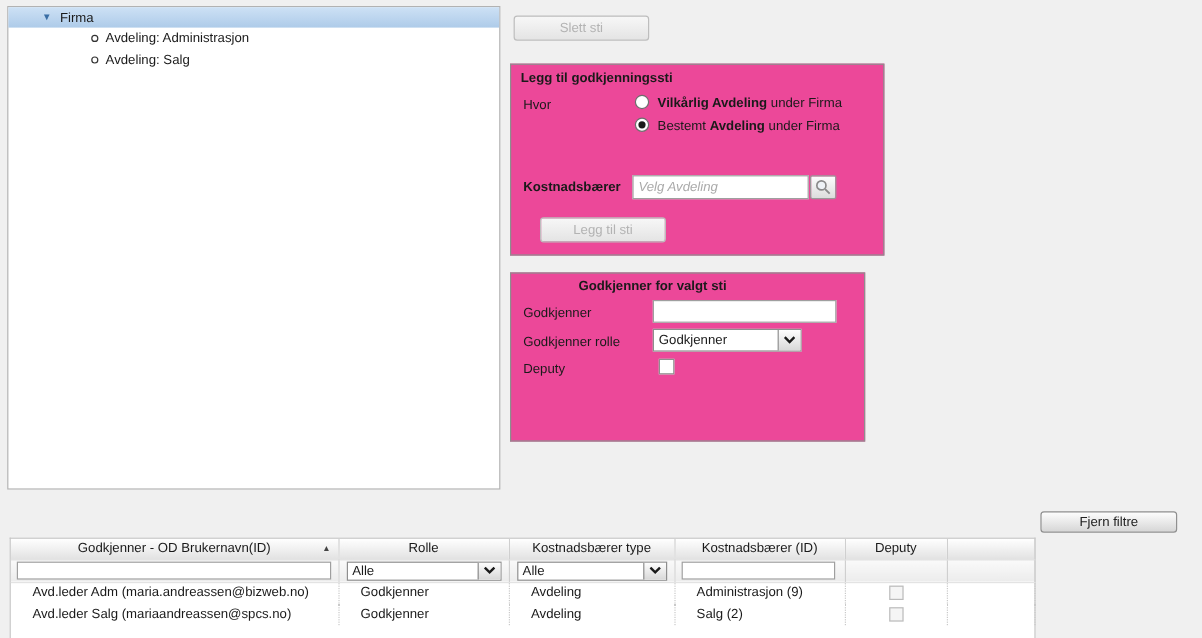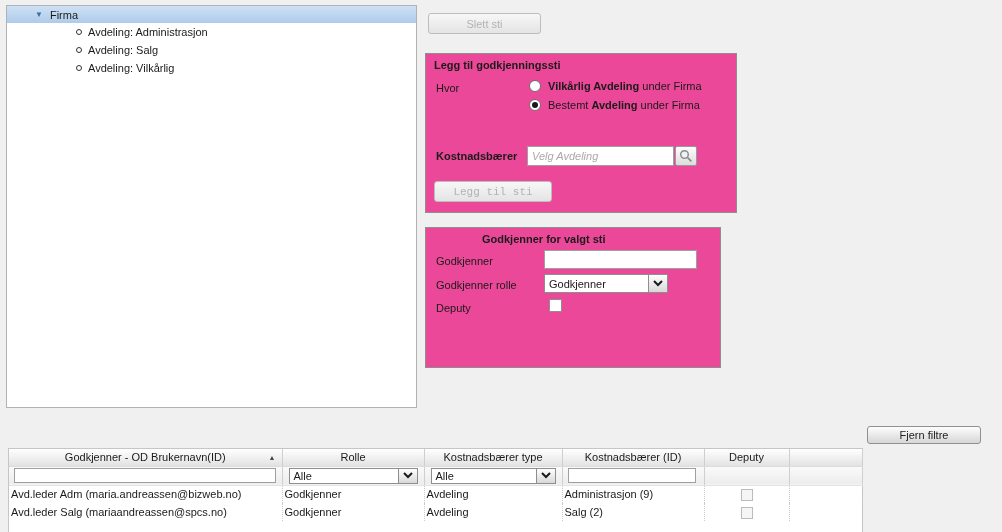--- a/index.html
+++ b/index.html
@@ -92,21 +92,21 @@
     height:17px; background:linear-gradient(#ffffff,#e2e2e2);
     border-right:1px solid #cfcfcf; border-bottom:1px solid #dcdcdc;
     text-align:center; position:relative;
   }
   tr.filter-row td {
     height:19px; background:linear-gradient(#fafafa,#ececec);
     border-right:1px solid #cfcfcf; border-bottom:1px solid #e3e3e3;
     vertical-align:middle;
   }
   tr.data-row td {
-    height:18px; border-right:1px dotted #c9c9c9; padding-left:2px;
+    height:18px; border-right:1px dotted #c9c9c9; padding-left:18px;
   }
   tr.data-row td.ctr { text-align:center; padding-left:0; }
   .sort-ico { position:absolute; right:6px; top:5px; font-size:7px; color:#444; line-height:1; }
   .f-input {
     border:1px solid #9f9f9f; background:#fff; font-family:inherit; font-size:11px;
     height:15px; padding:0 3px; margin-left:5px; width:262px;
   }
   .f-sel { position:relative; margin:0 6px; height:16px; }
   .cb-inline {
     display:inline-block; width:12px; height:12px;
@@ -123,24 +123,20 @@
       <span class="tree-caret">▼</span>
       <span>Firma</span>
     </div>
     <div class="tree-item">
       <span class="tree-bullet"></span>
       <span>Avdeling: Administrasjon</span>
     </div>
     <div class="tree-item">
       <span class="tree-bullet"></span>
       <span>Avdeling: Salg</span>
-    </div>
-    <div class="tree-item">
-      <span class="tree-bullet"></span>
-      <span>Avdeling: Vilkårlig</span>
     </div>
   </div>
 
   <div class="btn disabled" style="left:428px; top:13px; width:113px; height:21px;">Slett sti</div>
 
   <div class="panel" style="left:425px; top:53px; width:312px; height:160px;">
     <div class="panel-title">Legg til godkjenningssti</div>
 
     <div class="plabel" style="top:28px;">Hvor</div>
 
@@ -155,21 +151,21 @@
 
     <div class="plabel" style="top:96px; font-weight:bold;">Kostnadsbærer</div>
     <input class="tin" style="left: 101px; top: 92px; width: 147px; height: 20px;" placeholder="Velg Avdeling">
     <div class="mag-btn" style="left:249px; top:92px; width:22px; height:20px;">
       <svg width="14" height="14" viewBox="0 0 14 14">
         <circle cx="5.5" cy="5.5" r="3.8" fill="#eef2f6" stroke="#8a8a8a" stroke-width="1.4"></circle>
         <line x1="8.6" y1="8.6" x2="12.4" y2="12.4" stroke="#8a8a8a" stroke-width="1.6"></line>
       </svg>
     </div>
 
-    <div class="btn disabled" style="left:8px; top:127px; width:118px; height:21px;font-family:Liberation Mono, monospace;">Legg til sti</div>
+    <div class="btn disabled" style="left:24px; top:127px; width:105px; height:21px;">Legg til sti</div>
   </div>
 
   <div class="panel" style="left:425px; top:227px; width:296px; height:141px;padding-left:48px;">
     <div class="panel-title">Godkjenner for valgt sti</div>
 
     <div class="plabel" style="top:27px;">Godkjenner</div>
     <input class="tin" style="left: 118px; top: 22px; width: 153px; height: 19px;">
 
     <div class="plabel" style="top:51px;">Godkjenner rolle</div>
     <div class="sel" style="left:118px; top:46px; width:124px; height:19px;">

